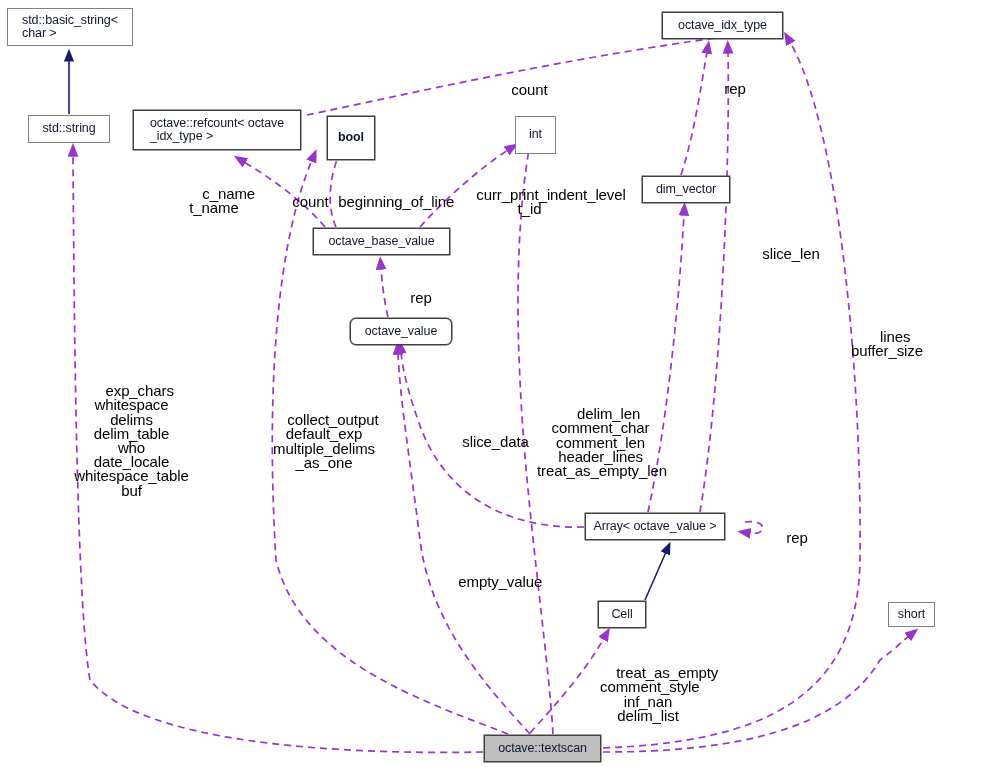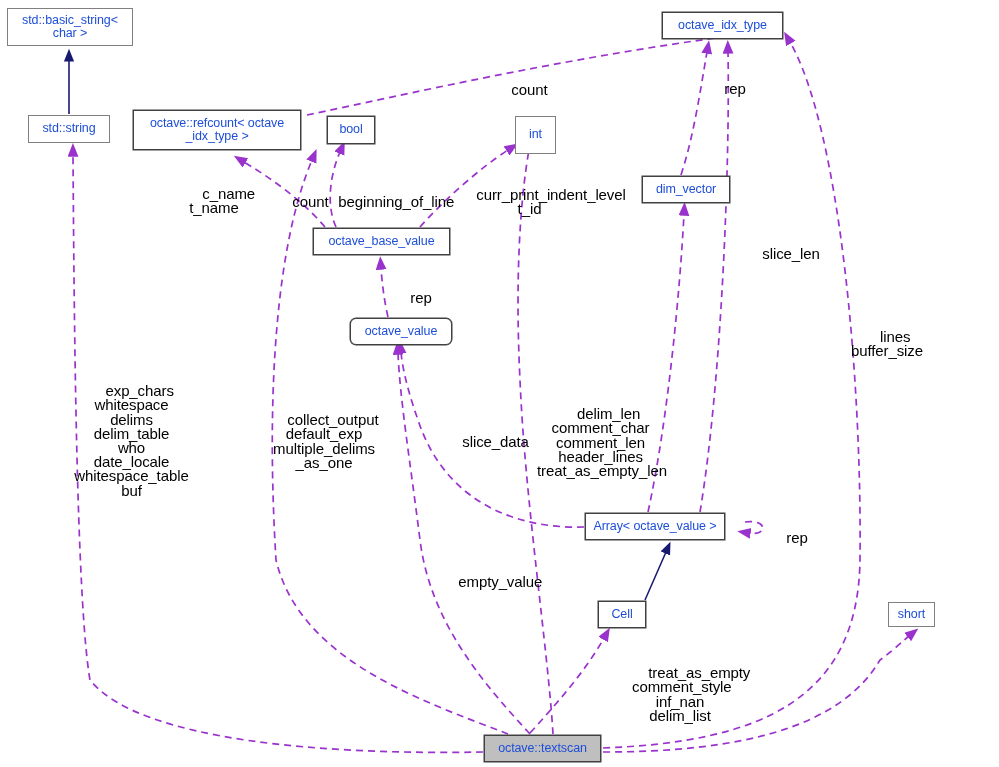--- a/index.html
+++ b/index.html
@@ -24,24 +24,24 @@
     left: 0;
     width: 999px;
     height: 767px;
   }
   .node-box {
     position: absolute;
     box-sizing: border-box;
     display: flex;
     align-items: center;
     justify-content: center;
-    text-align: center;
+    text-align: left;
     font-size: 12.5px;
     line-height: 13.5px;
-    color: #1d4ed8;
+    color: #0f172a;
     background: #ffffff;
     border: 1px solid #808080;
     white-space: pre;
     letter-spacing: -0.1px;
   }
   .node-box.strong {
     border: 1px solid #404040;
     box-shadow: 0 0 0 0.5px #404040;
   }
   .node-box.current {
@@ -127,21 +127,21 @@
 
   <div class="node-box" style="left:28px; top:115px; width:82px; height:28px;">
     <span>std::string</span>
   </div>
 
   <div class="node-box strong" style="left:133px; top:110px; width:168px; height:40px;">
     <span>octave::refcount&lt; octave
 _idx_type &gt;</span>
   </div>
 
-  <div class="node-box strong" style="left:327px; top:116px; width:48px; height:28px;">
+  <div class="node-box strong" style="left:327px; top:116px; width:48px; height:44px;font-weight:bold;">
     <span>bool</span>
   </div>
 
   <div class="node-box" style="left:515px; top:116px; width:41px; height:38px;">
     <span>int</span>
   </div>
 
   <div class="node-box strong" style="left:662px; top:12px; width:121px; height:27px;">
     <span>octave_idx_type</span>
   </div>
@@ -245,21 +245,21 @@
   </div>
 
   <div class="edge-label" style="left:770px; top:517px; width:26px;">
     <span>rep</span>
   </div>
 
   <div class="edge-label" style="left:442px; top:561px; width:85px;">
     <span>empty_value</span>
   </div>
 
-  <div class="edge-label" style="left:600px; top:652px; width:96px;margin-left:32px;">
+  <div class="edge-label" style="left:600px; top:652px; width:96px;">
     <span>treat_as_empty
 comment_style
 inf_nan
 delim_list</span>
   </div>
 
 
 </div>
 
 </body></html>

